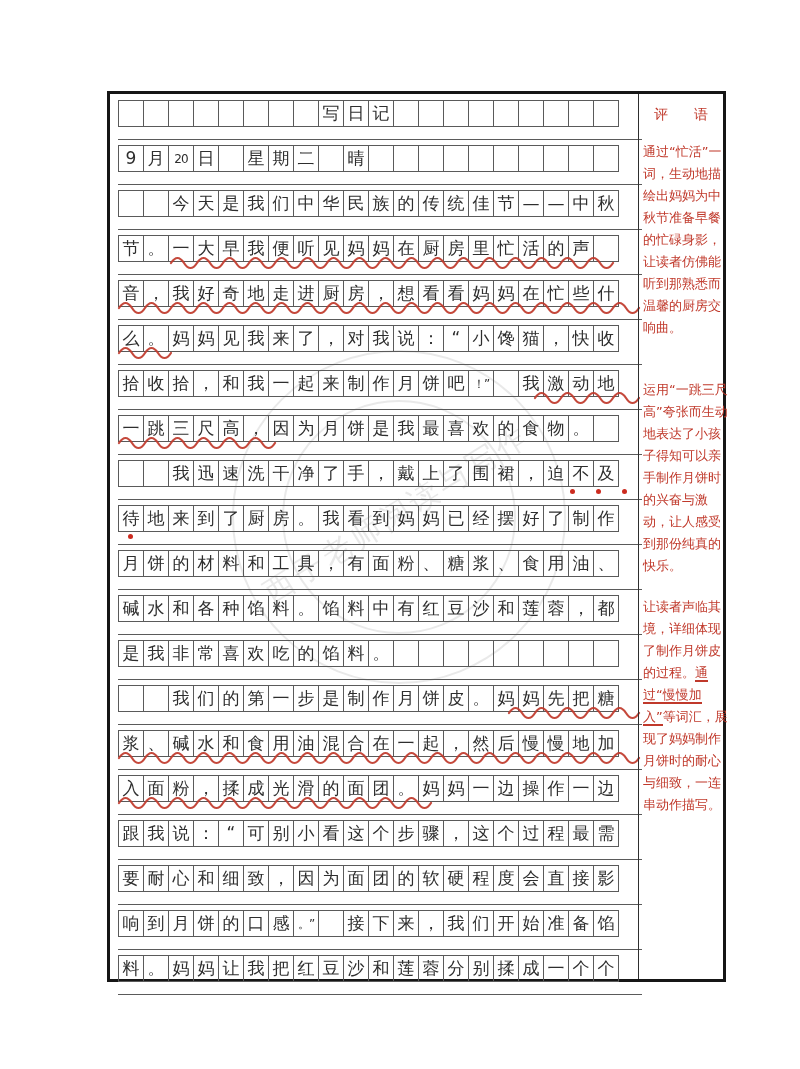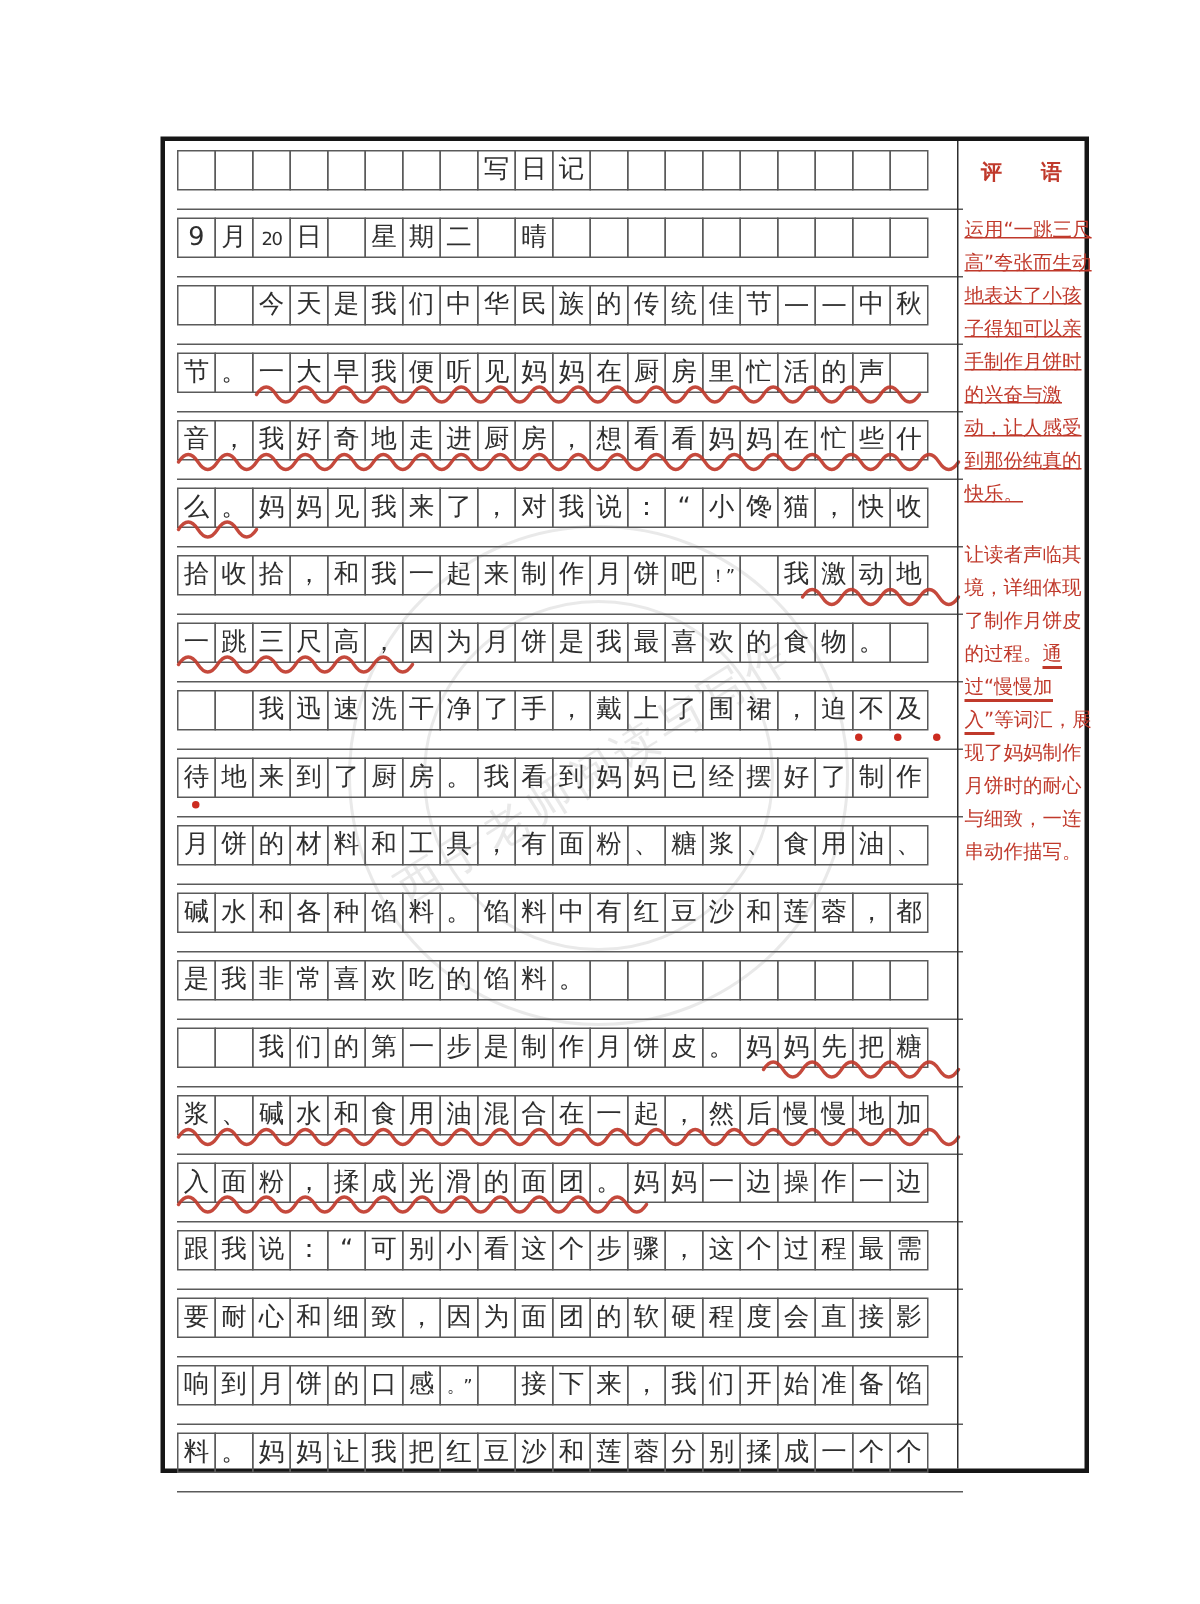--- a/index.html
+++ b/index.html
@@ -34,29 +34,29 @@
   .strip{height:12px;border-bottom:1px solid #5a5a5a;}
   
   .wavy-svg{position:absolute;z-index:5;pointer-events:none;}
   .dot{position:absolute;width:5px;height:5px;border-radius:50%;z-index:5;}
   
   #comments{
     position:absolute;left:528px;top:0;width:85px;height:100%;
     border-left:1px solid #2e2e2e;box-sizing:border-box;z-index:3;
   }
   .c-header{
-    margin-top:12px;text-align:center;font-size:14px;font-weight:bold;
+    margin-top:12px;text-align:center;font-size:14px;font-weight:normal;
     letter-spacing:6px;text-indent:6px;
   }
   .c-p{
     margin:0;padding-left:4px;width:88px;font-size:13px;line-height:22px;
     word-break:break-all;overflow:visible;
   }
   .c-p.p1{margin-top:17px;}
-  .c-p.p2{margin-top:19px;text-decoration:underline;}
+  .c-p.p2{margin-top:40px;}
   .c-p.p3{margin-top:19px;}
   .u{border-bottom:2px solid currentColor;}
 </style>
 </head>
 <body>
 
 <div id="paper">
 
   <div>
     <div class="wm-circle" style="left:122px;top:256px;width:330px;height:330px;"></div>
@@ -591,17 +591,18 @@
           <div class="cell">个</div>
           <div class="cell">个</div>
         </div>
         <div class="strip"></div>
       </div>
     </div>
 
   <div id="comments" style="color: rgb(192, 57, 43);">
     <div class="c-header" style="color: rgb(192, 57, 43);">评　语</div>
 
+  <p class="c-p p1"><span>通过“忙活”一词，生动地描绘出妈妈为中秋节准备早餐的忙碌身影，让读者仿佛能听到那熟悉而温馨的厨房交响曲。</span></p>
       <p class="c-p p2"><span>运用“一跳三尺高”夸张而生动地表达了小孩子得知可以亲手制作月饼时的兴奋与激动，让人感受到那份纯真的快乐。</span></p>
       <p class="c-p p3"><span>让读者声临其境，详细体现了制作月饼皮的过程。</span><span class="u">通过“慢慢加入”</span><span>等词汇，展现了妈妈制作月饼时的耐心与细致，一连串动作描写。</span></p>
     </div>
 
 </div>
 
 </body></html>

